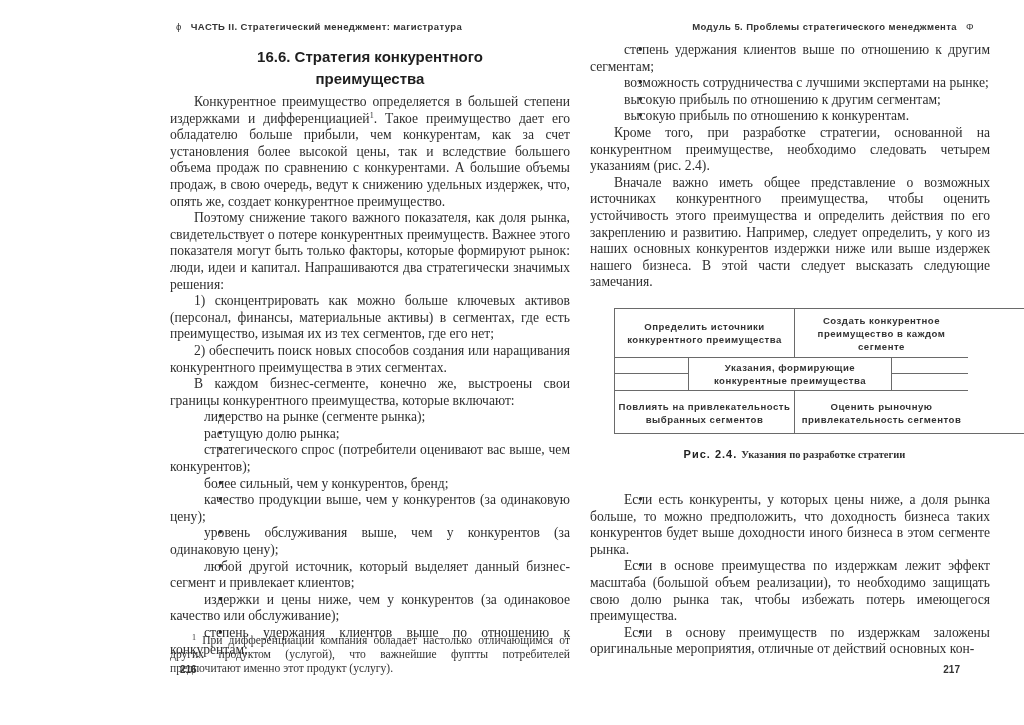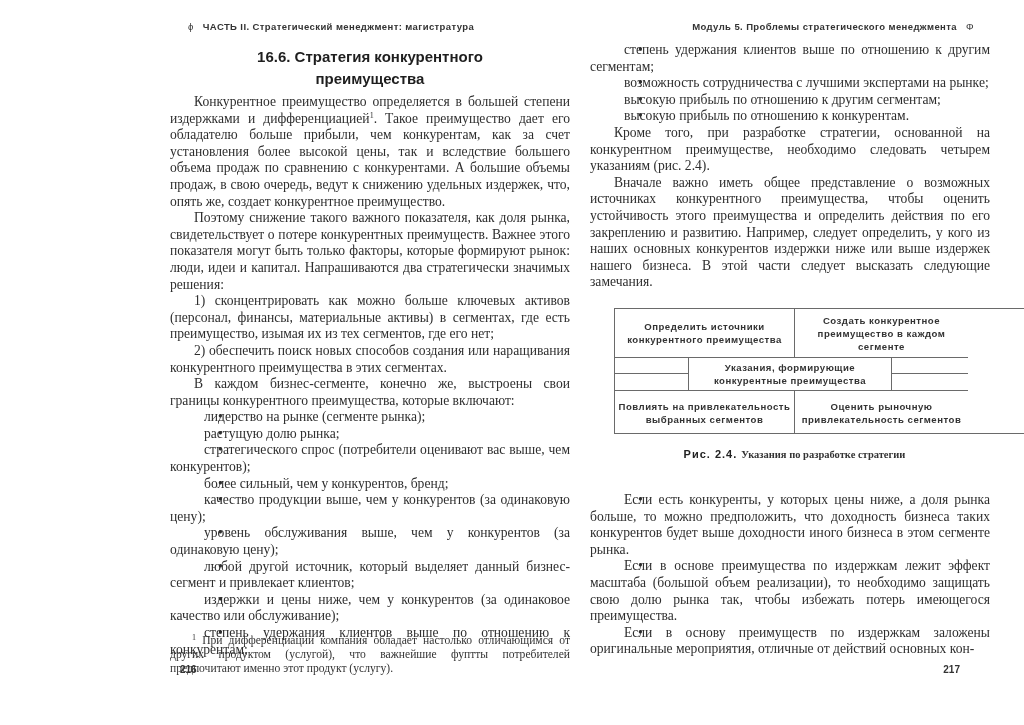--- a/index.html
+++ b/index.html
@@ -8,21 +8,21 @@
     color:#2a2a2a;
   }
   .page { position:absolute; top:0; height:725px; }
   .page-left { left:170px; width:400px; }
   .page-right { left:590px; width:400px; }
 
   .running-head {
     position:absolute; top:21px; font-family:"Liberation Sans", sans-serif;
     font-weight:bold; font-size:9.5px; letter-spacing:0.4px; color:#333; white-space:nowrap;
   }
-  .page-left .running-head { left:12px; }
+  .page-left .running-head { left:0; }
   .page-right .running-head { right:10px; }
   .running-head .mark { margin:0 6px; font-weight:normal; }
 
   .section-title {
     position:absolute; top:46px; left:0; width:400px; text-align:center;
     font-family:"Liberation Sans", sans-serif; font-weight:bold; font-size:15px;
     line-height:22px; color:#1e1e1e;
   }
 
   .text {

